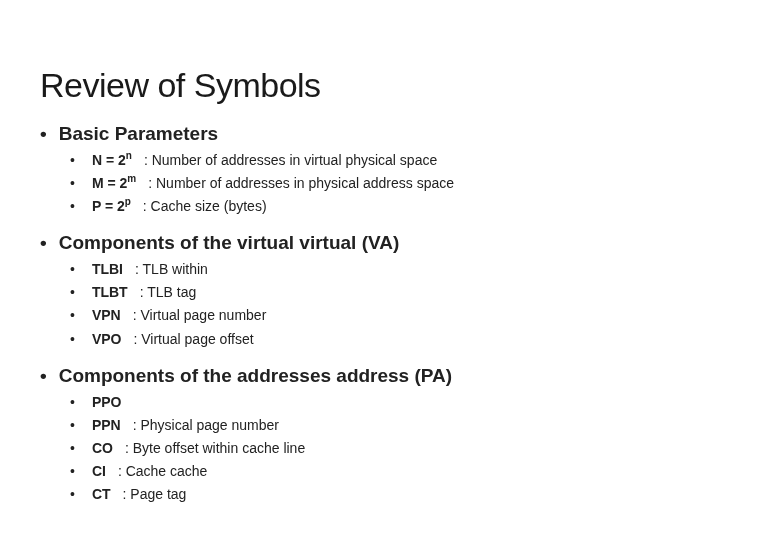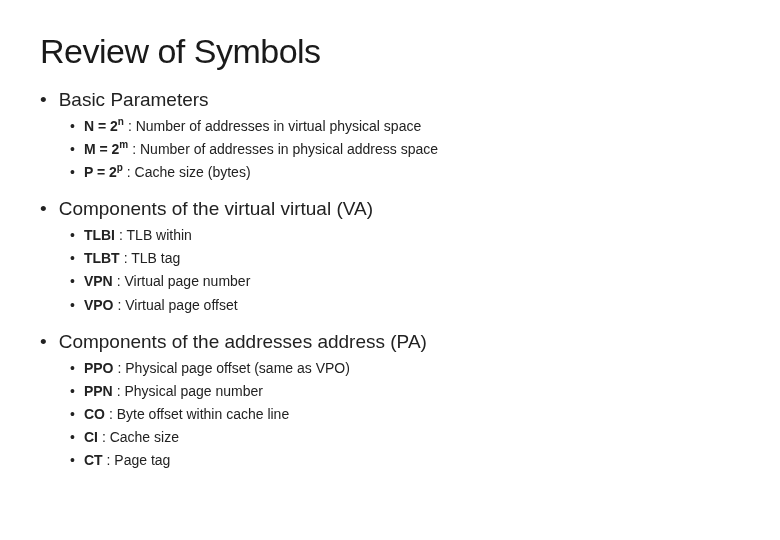--- a/index.html
+++ b/index.html
@@ -14,20 +14,21 @@
       background: #ffffff;
       font-family: Arial, sans-serif;
       color: #222222;
       overflow: hidden;
     }
 
     .page-container {
       width: 780px;
       height: 384px;
       padding: 32px 40px 24px 40px;
+      margin-top: 34px;
     }
 
     .page-title {
       font-size: 34px;
       font-weight: 400;
       margin-bottom: 18px;
       letter-spacing: -0.5px;
       color: #1a1a1a;
     }
 
@@ -35,21 +36,21 @@
       list-style: none;
       padding: 0;
     }
 
     .section-item {
       margin-bottom: 14px;
     }
 
     .section-heading {
       font-size: 19px;
-      font-weight: 400;
+      font-weight: 700;
       margin-bottom: 4px;
       display: flex;
       align-items: flex-start;
       gap: 6px;
     }
 
     .bullet-large::before {
       content: "•";
       font-size: 19px;
       margin-right: 6px;
@@ -59,21 +60,21 @@
       list-style: none;
       padding-left: 30px;
       margin-top: 2px;
     }
 
     .sub-item {
       font-size: 14px;
       line-height: 1.65;
       display: flex;
       align-items: baseline;
-      gap: 4px;
+      gap: 12px;
       text-align: center;
     }
 
     .sub-item::before {
       content: "•";
       font-size: 14px;
       margin-right: 5px;
       flex-shrink: 0;
     }
 
@@ -142,33 +143,32 @@
     </li>
 
     <li class="section-item">
       <div class="section-heading">
         <span class="bullet-large"></span>
         <span>Components of the addresses address (PA)</span>
       </div>
       <ul class="sub-list">
         <li class="sub-item">
           <span class="bold">PPO</span>
-          <span>: Physical page offset (same as VPO)</span>
         </li>
         <li class="sub-item">
           <span class="bold">PPN</span>
           <span>: Physical page number</span>
         </li>
         <li class="sub-item">
           <span class="bold">CO</span>
           <span>: Byte offset within cache line</span>
         </li>
         <li class="sub-item">
           <span class="bold">CI</span>
-          <span>: Cache size</span>
+          <span>: Cache cache</span>
         </li>
         <li class="sub-item">
           <span class="bold">CT</span>
           <span>: Page tag</span>
         </li>
       </ul>
     </li>
 
   </ul>
 </div>

